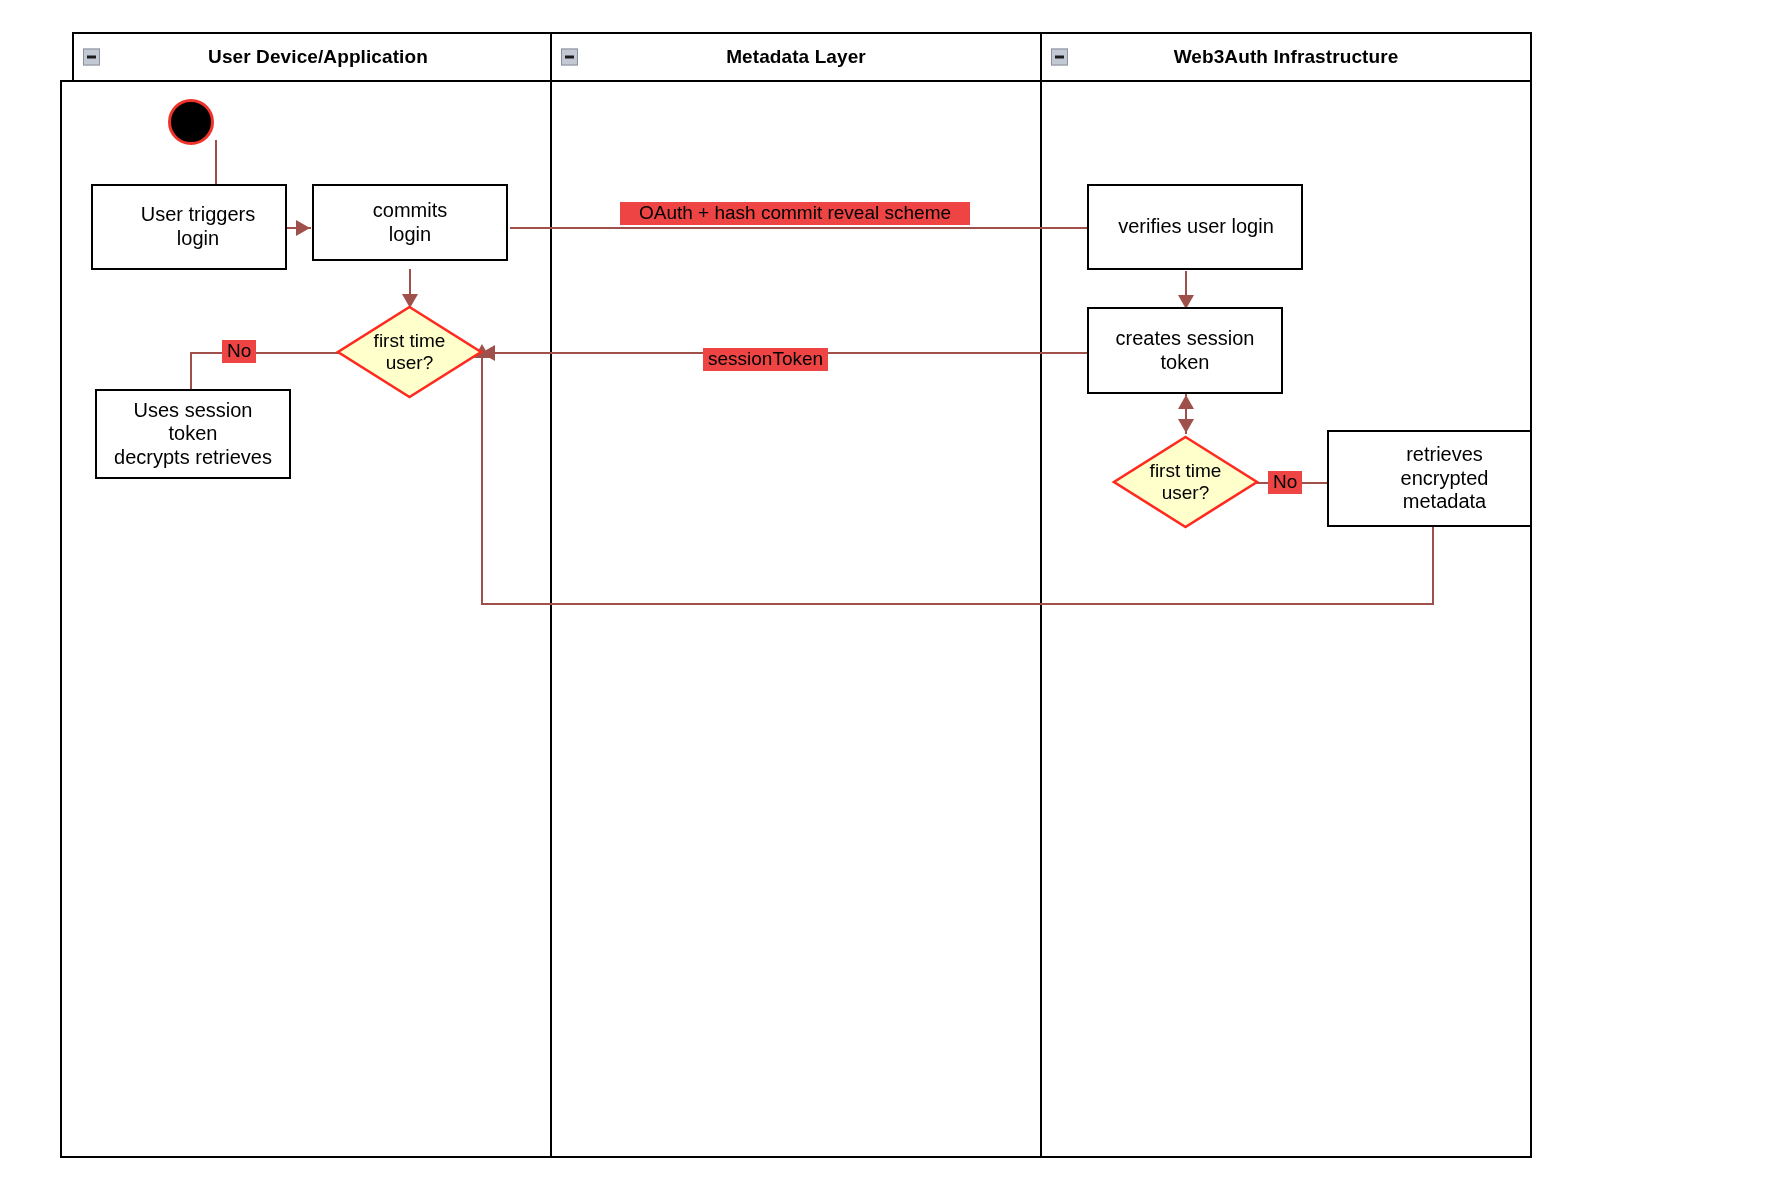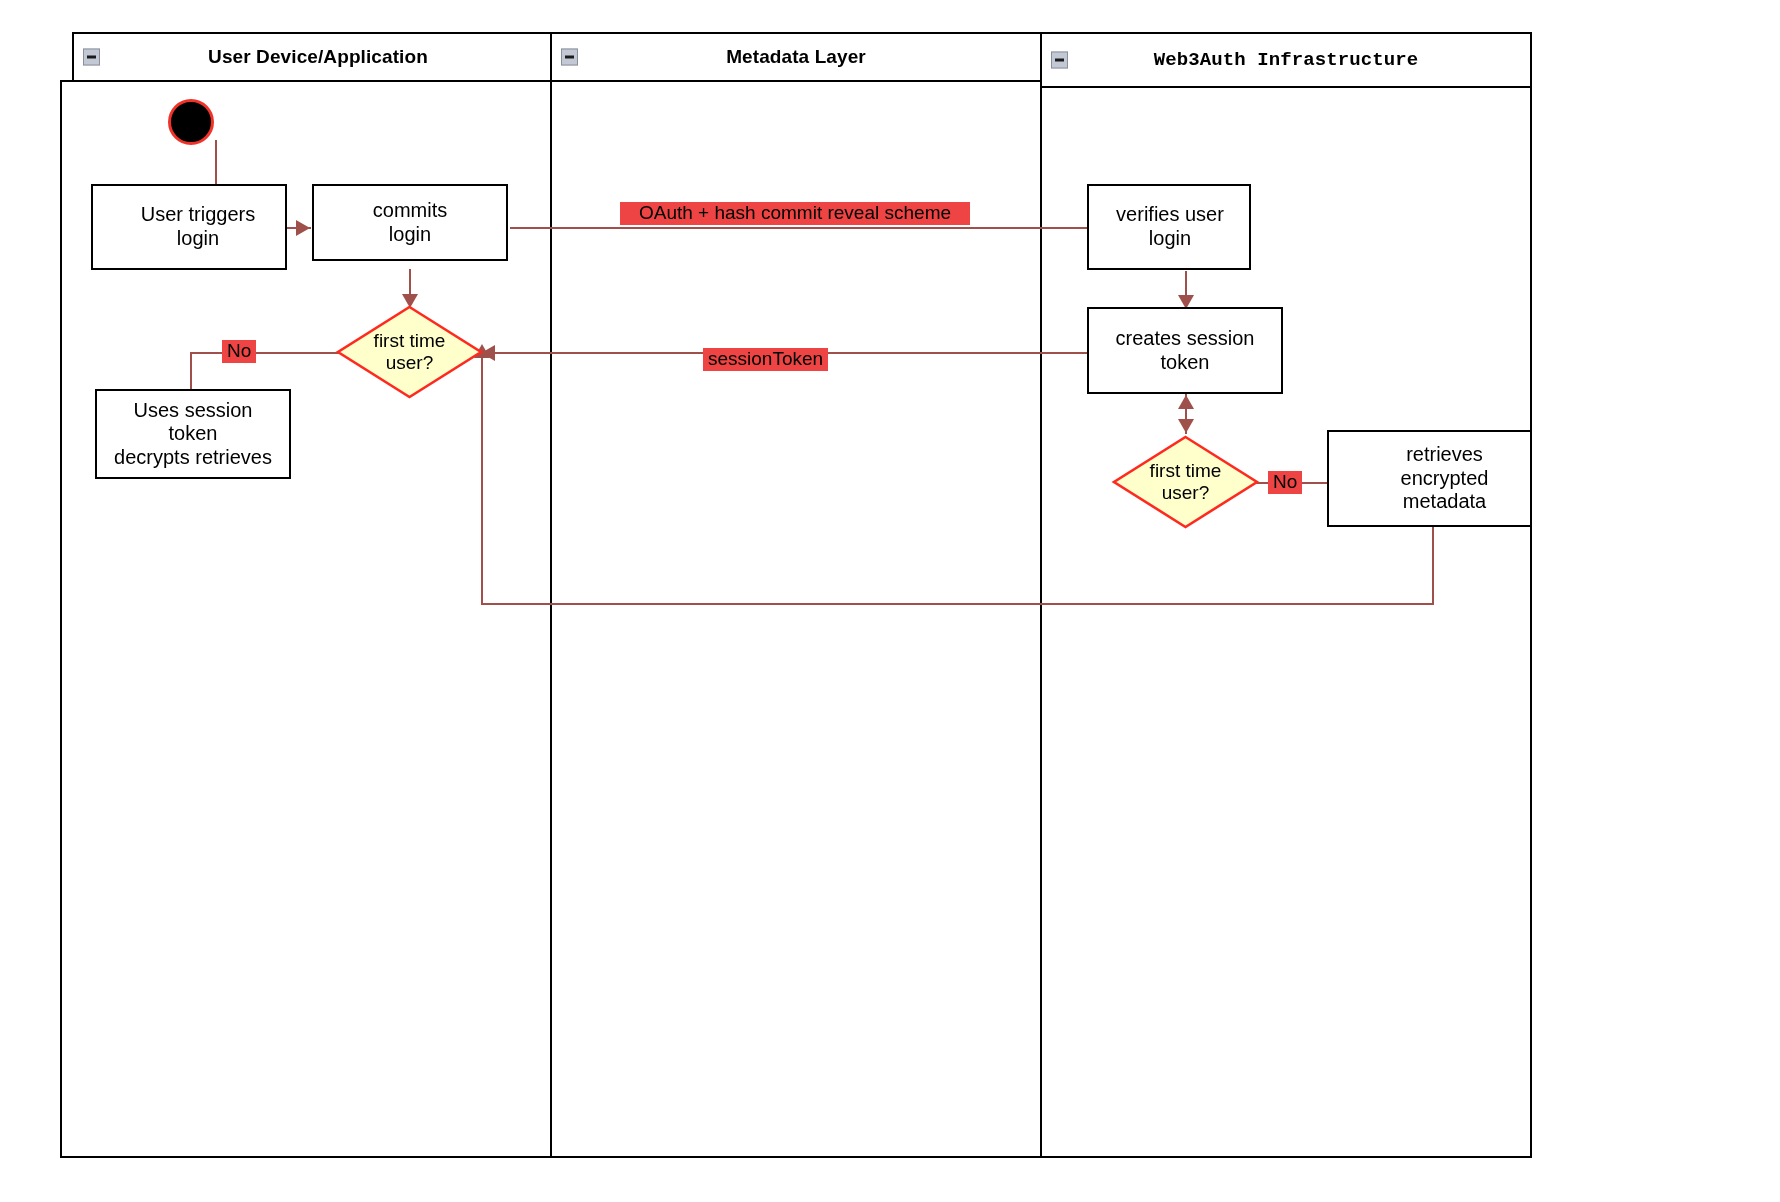--- a/index.html
+++ b/index.html
@@ -62,21 +62,21 @@
     <span class="lane-title">User Device/Application</span>
   </div>
 
   <div class="lane-head" style="left:550px;top:32px;width:492px;height:50px;">
     <span class="collapse-icon">
         <i></i>
       </span>
     <span class="lane-title">Metadata Layer</span>
   </div>
 
-  <div class="lane-head" style="left:1040px;top:32px;width:492px;height:56px;font-family:Liberation Mono, monospace;">
+  <div class="lane-head" style="left:1040px;top:32px;width:492px;height:50px;">
     <span class="collapse-icon">
         <i></i>
       </span>
     <span class="lane-title">Web3Auth Infrastructure</span>
   </div>
 
   <div class="edge v" style="left:215px;top:140px;height:68px;"></div>
 
   <div class="edge h" style="left:285px;top:227px;width:26px;"></div>
   <div class="arrow right" style="left:296px;top:220px;"></div>
@@ -141,21 +141,21 @@
   </div>
 
   <div class="node" style="left:95px;top:389px;width:196px;height:90px;">
     <div>
       <span>Uses session</span>
       <span>token</span>
       <span>decrypts retrieves</span>
     </div>
   </div>
 
-  <div class="node" style="left:1087px;top:184px;width:164px;height:86px;padding-left:8px;">
+  <div class="node" style="left:1087px;top:184px;width:216px;height:86px;padding-left:8px;">
     <span>verifies user login</span>
   </div>
 
   <div class="node" style="left:1087px;top:307px;width:196px;height:87px;">
     <div>
       <span>creates session</span>
       <span>token</span>
     </div>
   </div>
 

